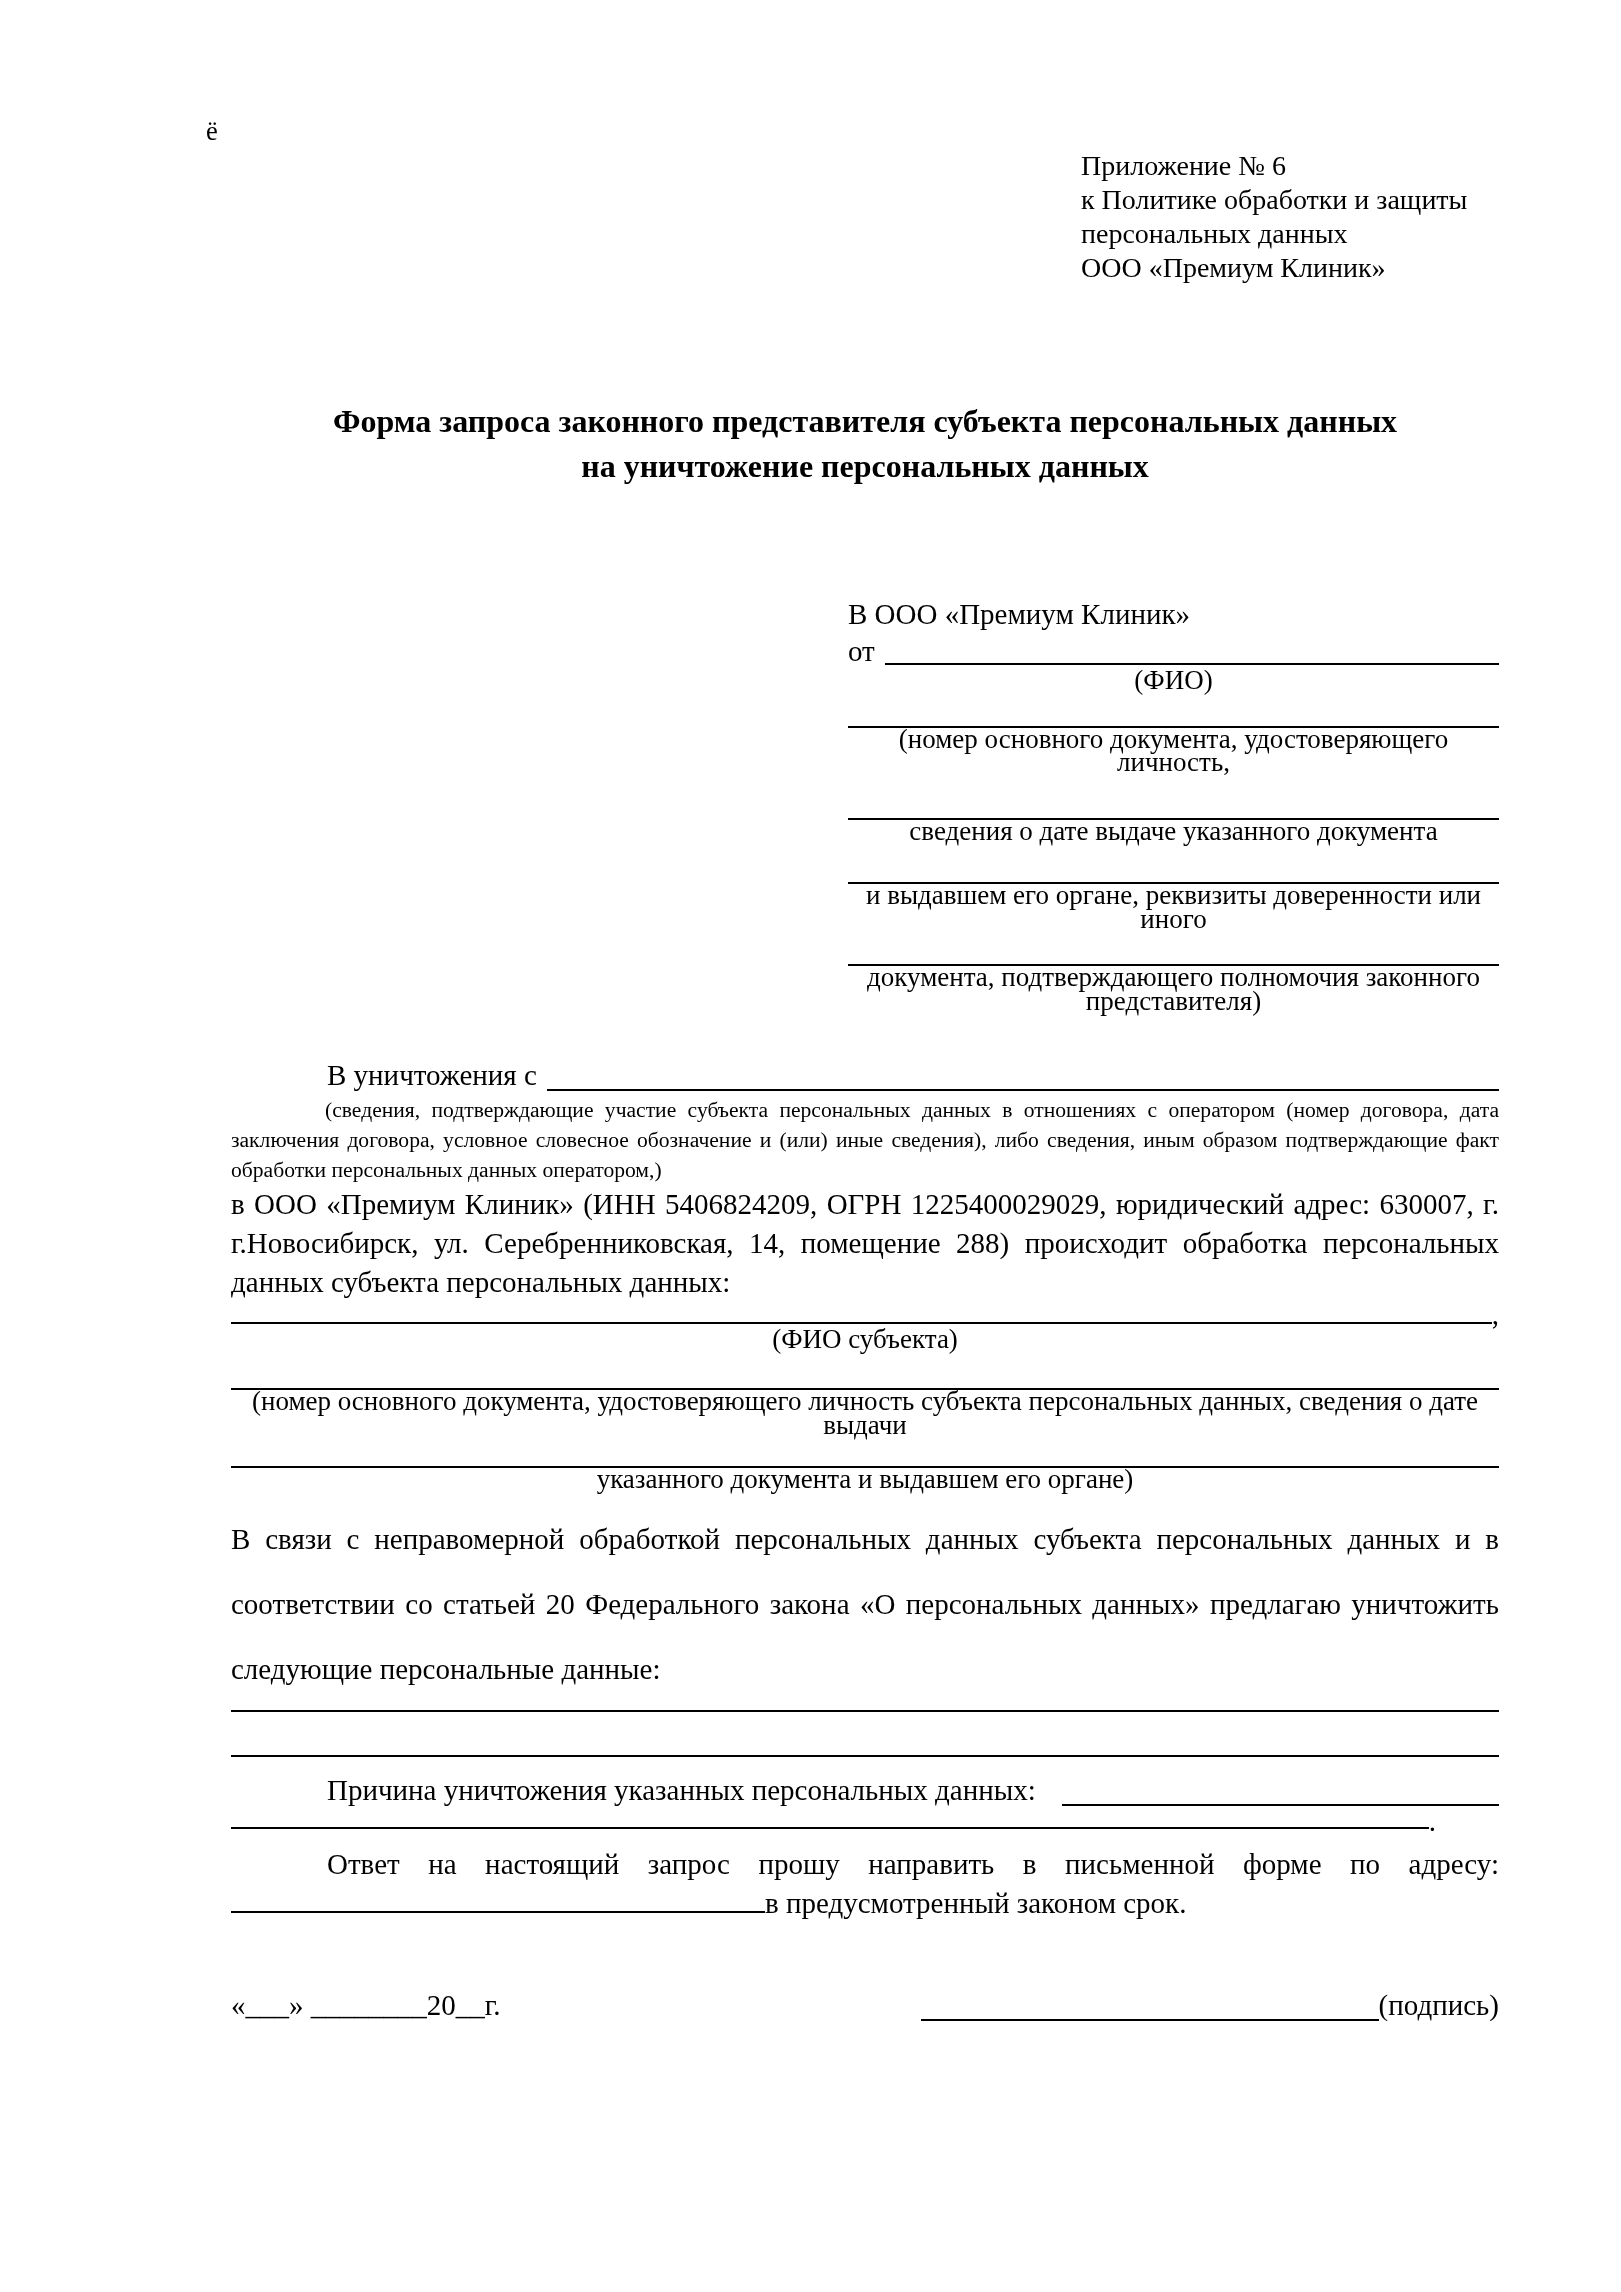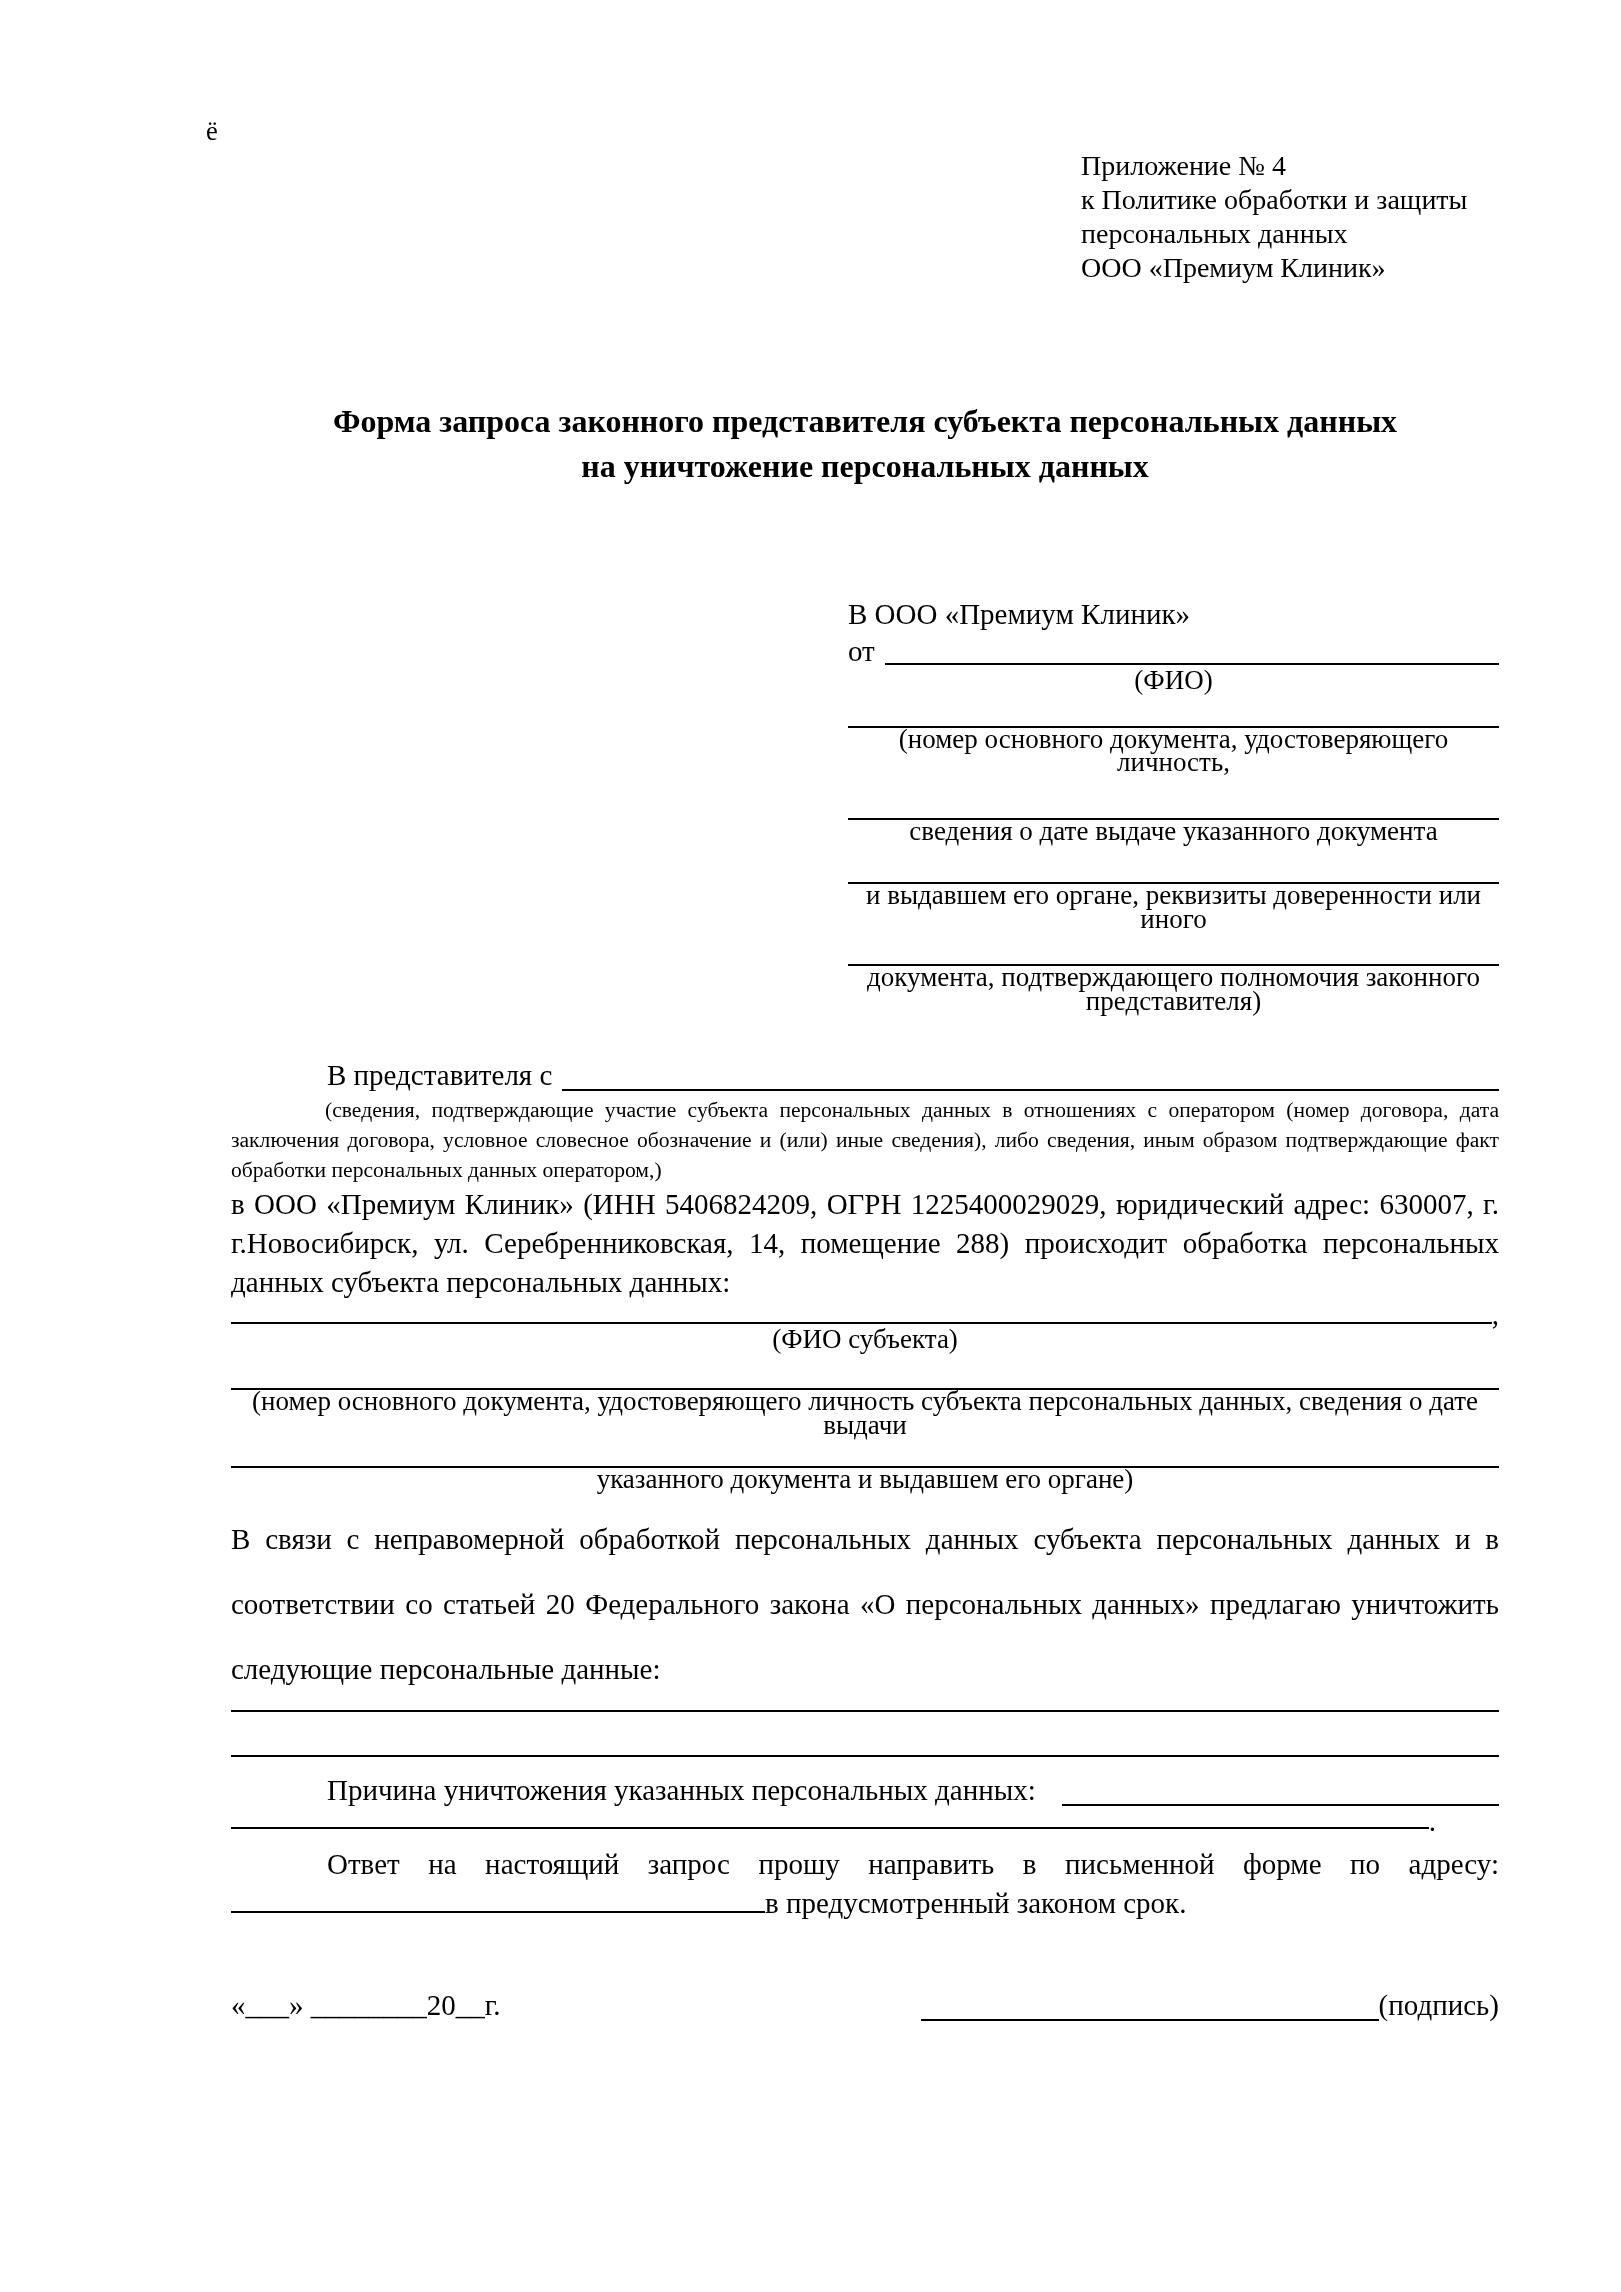--- a/index.html
+++ b/index.html
@@ -47,21 +47,21 @@
 </style>
 </head>
 <body>
 
 <div class="page">
   <span class="stray">ё</span>
 
   <div class="content">
 
     <div class="annex">
-      <div>Приложение № 4</div>
+      <div>Приложение № 6</div>
       <div>к Политике обработки и защиты</div>
       <div>персональных данных</div>
       <div>ООО «Премиум Клиник»</div>
     </div>
 
     <h1 class="title">
       <div>Форма запроса законного представителя субъекта персональных данных</div>
       <div>на уничтожение персональных данных</div>
     </h1>
 
@@ -80,21 +80,21 @@
       <div class="cap">сведения о дате выдаче указанного документа</div>
 
       <div class="fld h42"></div>
       <div class="cap">и выдавшем его органе, реквизиты доверенности или иного</div>
 
       <div class="fld h36"></div>
       <div class="cap">документа, подтверждающего полномочия законного представителя)</div>
     </div>
 
     <div class="row according-row">
-      <span class="lead indent">В представителя с</span>
+      <span class="lead indent">В уничтожения с</span>
       <span class="blank"></span>
     </div>
     <p class="note">(сведения, подтверждающие участие субъекта персональных данных в отношениях с оператором (номер договора, дата заключения договора, условное словесное обозначение и (или) иные сведения), либо сведения, иным образом подтверждающие факт обработки персональных данных оператором,)</p>
 
     <p class="para op-para">в ООО «Премиум Клиник» (ИНН 5406824209, ОГРН 1225400029029, юридический адрес: 630007, г. г.Новосибирск, ул. Серебренниковская, 14, помещение 288) происходит обработка персональных данных субъекта персональных данных:</p>
 
     <div class="row comma-row">
       <span class="blank"></span>
         <span>,</span>
     </div>

